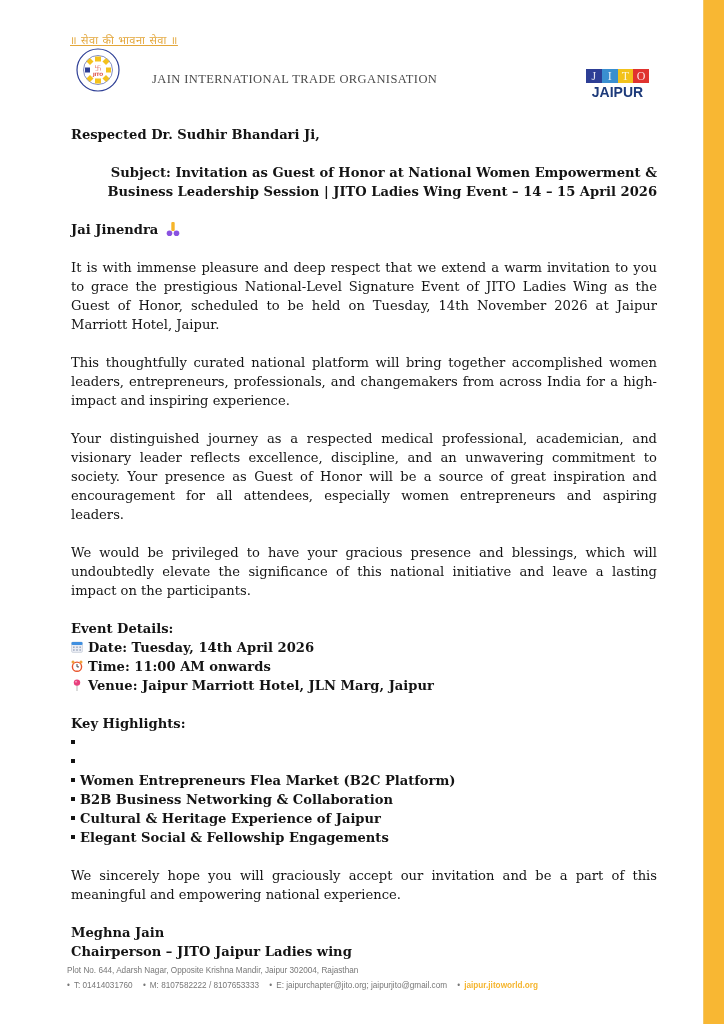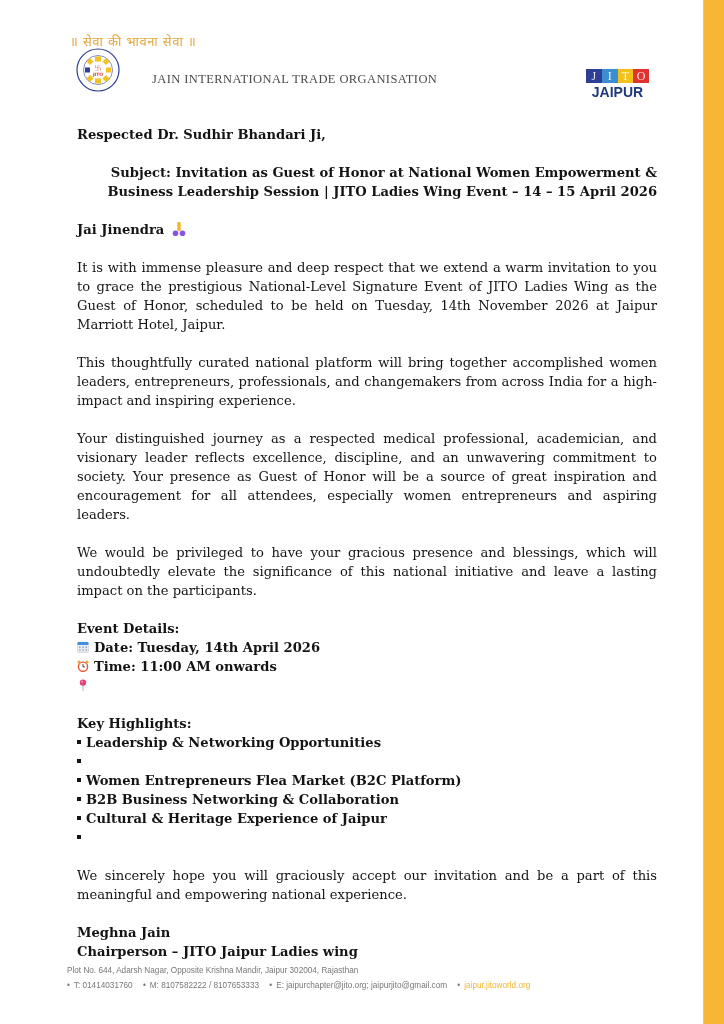--- a/index.html
+++ b/index.html
@@ -6,22 +6,22 @@
   body {
     width: 724px; height: 1024px; position: relative; overflow: hidden;
     background: #ffffff; color: #141414;
     font-family: "DejaVu Serif", "Liberation Serif", serif;
   }
   .side-bar {
     position: absolute; left: 703px; top: 0; width: 21px; height: 1024px;
     background: #f8b733; border-left: 1px solid #f3c765;
   }
   .motto {
-    position: absolute; left: 70px; top: 32px; font-size: 13px; color: #e3a63a;
-    font-family: "DejaVu Sans", sans-serif; letter-spacing: 0.5px;
+    position: absolute; left: 70px; top: 32px; font-size: 11px; color: #e3a63a;
+    font-family: "DejaVu Sans", sans-serif; letter-spacing: 0.5px; text-decoration: underline;
   }
   .emblem {
     position: absolute; left: 76px; top: 48px; width: 44px; height: 44px;
   }
   .org-name {
     position: absolute; left: 152px; top: 72px;
     font-family: "Liberation Serif", serif; font-size: 12.5px; color: #4a4a4a;
     letter-spacing: 0.4px;
     text-align: right;
   }
@@ -32,33 +32,33 @@
     font-family: "Liberation Serif", serif; font-size: 12px; color: rgba(255,255,255,0.85);
   }
   .jito-city {
     text-align: center; font-family: "Liberation Sans", sans-serif; font-weight: bold;
     font-size: 14px; color: #1d3a7a; margin-top: 1px;
   }
   .letter {
     position: absolute; left: 67px; top: 125px; width: 590px;
     font-size: 13.1px; line-height: 19px;
   }
-  .letter p { margin: 0 0 19px 10px; text-align: justify; }
+  .letter p { margin: 0 0 19px 4px; text-align: justify; }
   .b { font-weight: bold; }
   .line { display: block; }
   .icon-inline { display: inline-block; width: 12px; height: 12px; vertical-align: -1px; margin-right: 5px; }
   .bullet { display: inline-block; width: 4px; height: 4px; background: #141414; vertical-align: 3px; margin-right: 5px; }
   .footer {
     position: absolute; left: 67px; top: 963px; width: 600px;
     font-family: "Liberation Sans", sans-serif; font-size: 8.2px; color: #777;
     line-height: 15px;
   }
   .footer .sep { margin: 0 4px 0 0; }
   .footer .gap { display: inline-block; width: 8px; }
-  .footer .web { color: #f5b52e; font-weight: normal; }
+  .footer .web { color: #f5b52e; font-weight: bold; }
   .footer .cin { color: #333; font-weight: bold; font-size: 8.6px; margin-top: 32px; }
   .emoji-pray { display: inline-block; width: 16px; height: 16px; vertical-align: -3px; margin-left: 2px; }
 </style>
 </head>
 <body>
 
 <div class="side-bar"></div>
 
 <div class="motto">॥ सेवा की भावना सेवा ॥</div>
 
@@ -129,32 +129,32 @@
         <circle cx="2" cy="2" r="1.5" fill="#f0a13a"></circle>
           <circle cx="10" cy="2" r="1.5" fill="#f0a13a"></circle>
         <path d="M6 4 V6.9 H8" stroke="#333" stroke-width="0.9" fill="none"></path>
       </svg><span>Time: 11:00 AM onwards</span>
     </span>
     <span class="line">
       <svg class="icon-inline" viewBox="0 0 12 12">
         <line x1="6" y1="5" x2="6" y2="12" stroke="#b7b7b7" stroke-width="1"></line>
         <circle cx="6" cy="3.6" r="3.2" fill="#e8407d"></circle>
         <circle cx="5" cy="2.7" r="0.9" fill="#f7a6c4"></circle>
-      </svg>
+      </svg><span>Venue: Jaipur Marriott Hotel, JLN Marg, Jaipur</span>
     </span>
   </p>
 
   <p class="b">
     <span class="line">Key Highlights:</span>
-    <span class="line"><span class="bullet"></span><span>Leadership &amp; Networking Opportunities</span></span>
+    <span class="line"><span class="bullet"></span></span>
     <span class="line"><span class="bullet"></span></span>
     <span class="line"><span class="bullet"></span><span>Women Entrepreneurs Flea Market (B2C Platform)</span></span>
     <span class="line"><span class="bullet"></span><span>B2B Business Networking &amp; Collaboration</span></span>
     <span class="line"><span class="bullet"></span><span>Cultural &amp; Heritage Experience of Jaipur</span></span>
-    <span class="line"><span class="bullet"></span></span>
+    <span class="line"><span class="bullet"></span><span>Elegant Social &amp; Fellowship Engagements</span></span>
   </p>
 
   <p>We sincerely hope you will graciously accept our invitation and be a part of this meaningful and empowering national experience.</p>
 
   <p class="b">
     <span class="line">Meghna Jain</span>
     <span class="line">Chairperson – JITO Jaipur Ladies wing</span>
 
   </p>
 </div>

